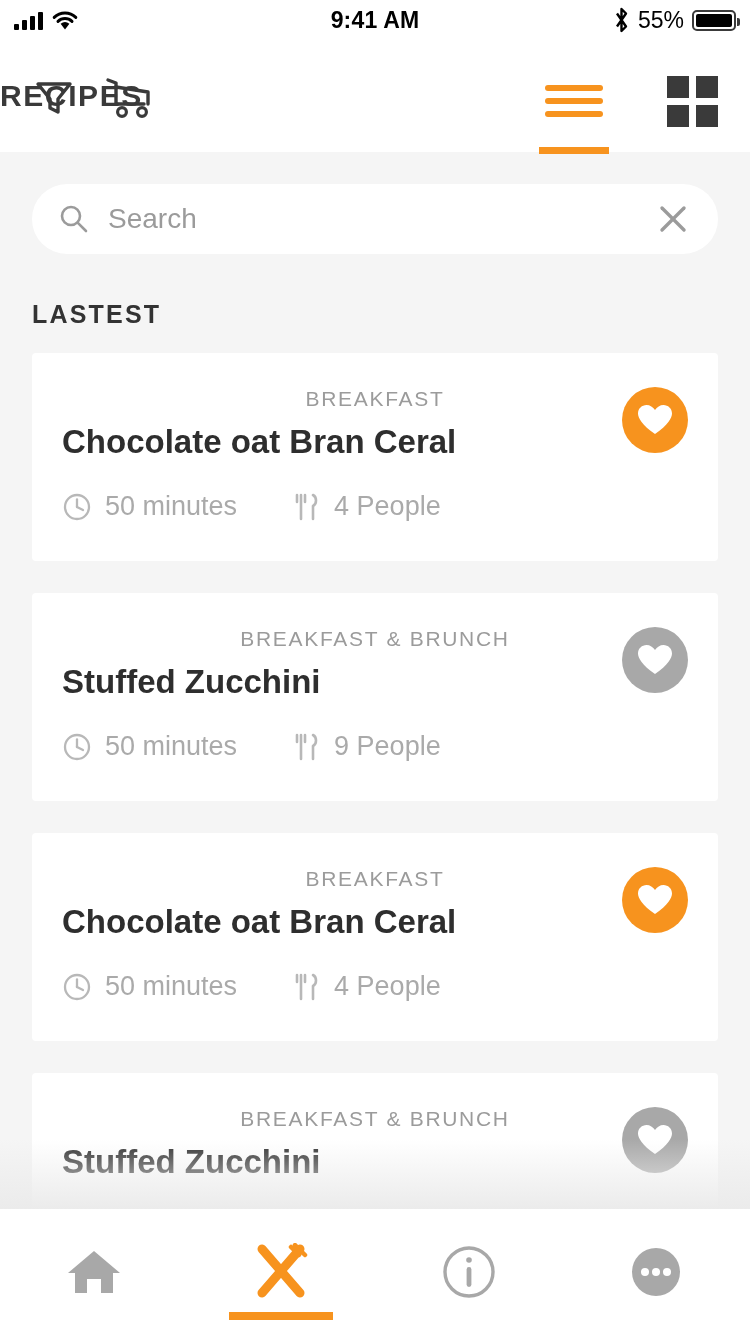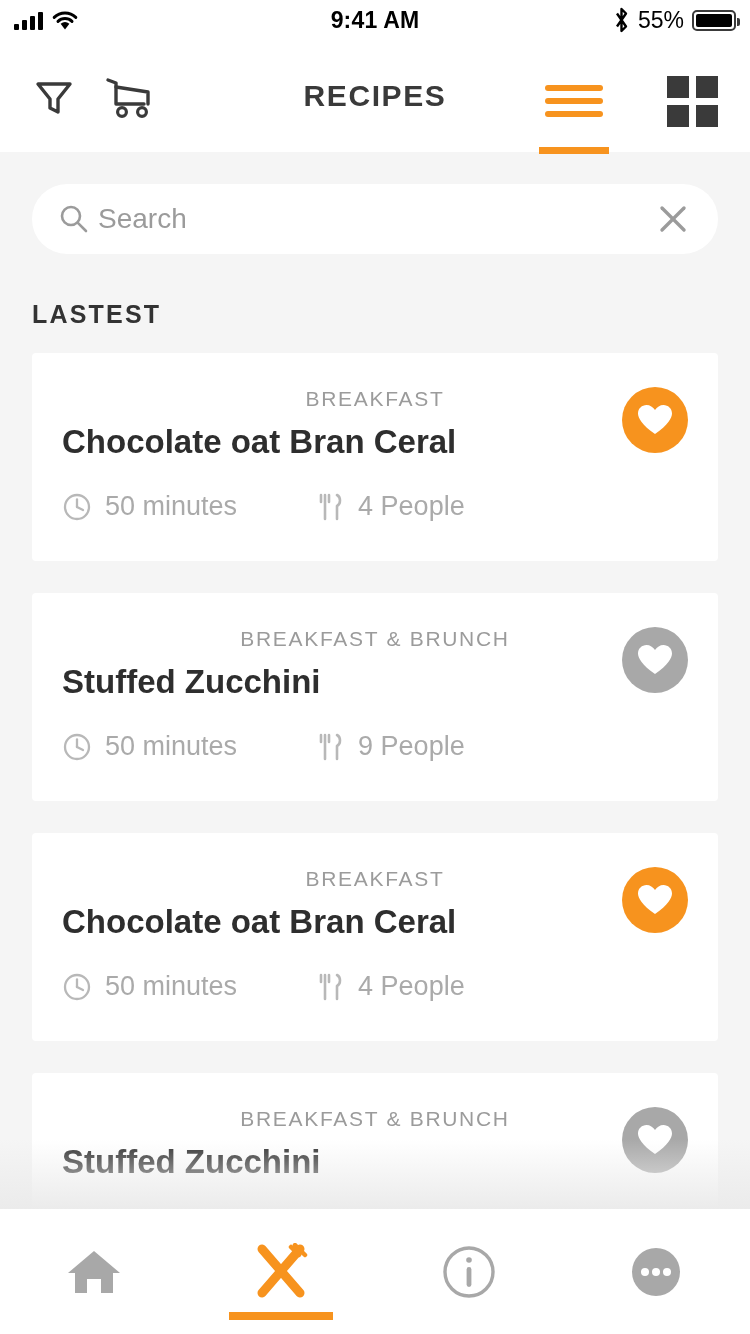--- a/index.html
+++ b/index.html
@@ -40,21 +40,21 @@
   .batt span { display:block; height:100%; background:#000; border-radius:2px; }
 
   
   .header {
     height:112px; background:#ffffff;
     display:flex; align-items:center; padding:0 28px;
     position:relative;
   }
   .hdr-left { display:flex; align-items:center; gap:22px; }
   .hdr-title {
-    position:absolute; left:0; right:0; text-align:center;
+    position:absolute; left:0; right:0; text-align:left;
     font-size:30px; font-weight:bold; color:#3a3a3a; letter-spacing:1.6px;
     pointer-events:none;
   }
   .hdr-right {
     margin-left:auto; display:flex; align-items:center; gap:56px;
     position:relative; z-index:2;
   }
   .view-btn { position:relative; padding:10px 4px 0; cursor:pointer; }
   .list-icon { display:flex; flex-direction:column; gap:7px; width:58px; }
   .list-icon i { display:block; height:6px; border-radius:3px; background:#f7931e; }
@@ -71,38 +71,38 @@
   
   .content {
     position:absolute; top:152px; left:0; right:0; bottom:125px;
     background:#f5f5f5; overflow:hidden;
   }
   .searchbar {
     margin:32px 32px 0; height:70px; background:#ffffff;
     border-radius:35px; display:flex; align-items:center; padding:0 26px;
   }
   .search-text {
-    flex:1; margin-left:8px; font-size:28px; color:#9b9b9b;
+    flex:1; margin-left:18px; font-size:28px; color:#9b9b9b;
   }
   .section-title {
     margin:46px 0 8px 32px;
     font-size:25px; font-weight:bold; color:#333; letter-spacing:2.2px;
   }
   .cards { margin-top:24px; }
   .card {
     margin:0 32px 32px; background:#ffffff; border-radius:4px;
     padding:34px 30px 30px; position:relative; min-height:208px;
   }
   .cat {
     font-size:21px; color:#9b9b9b; letter-spacing:1.7px; font-weight:500;text-align:center;
   }
   .title {
     margin-top:12px; font-size:33px; color:#2e2e2e; font-weight:700;
   }
-  .meta { margin-top:30px; display:flex; align-items:center; gap:80px; }
+  .meta { margin-top:30px; display:flex; align-items:center; gap:56px; }
   .meta-item { display:flex; align-items:center; gap:13px; }
   .meta-text { font-size:27px; color:#aaaaaa; }
   .fav {
     position:absolute; right:30px; top:34px;
     width:66px; height:66px; border-radius:50%;
     display:flex; align-items:center; justify-content:center;
   }
   .fav.on { background:#f7931e; }
   .fav.off { background:#a8a8a8; }
   .fade {

